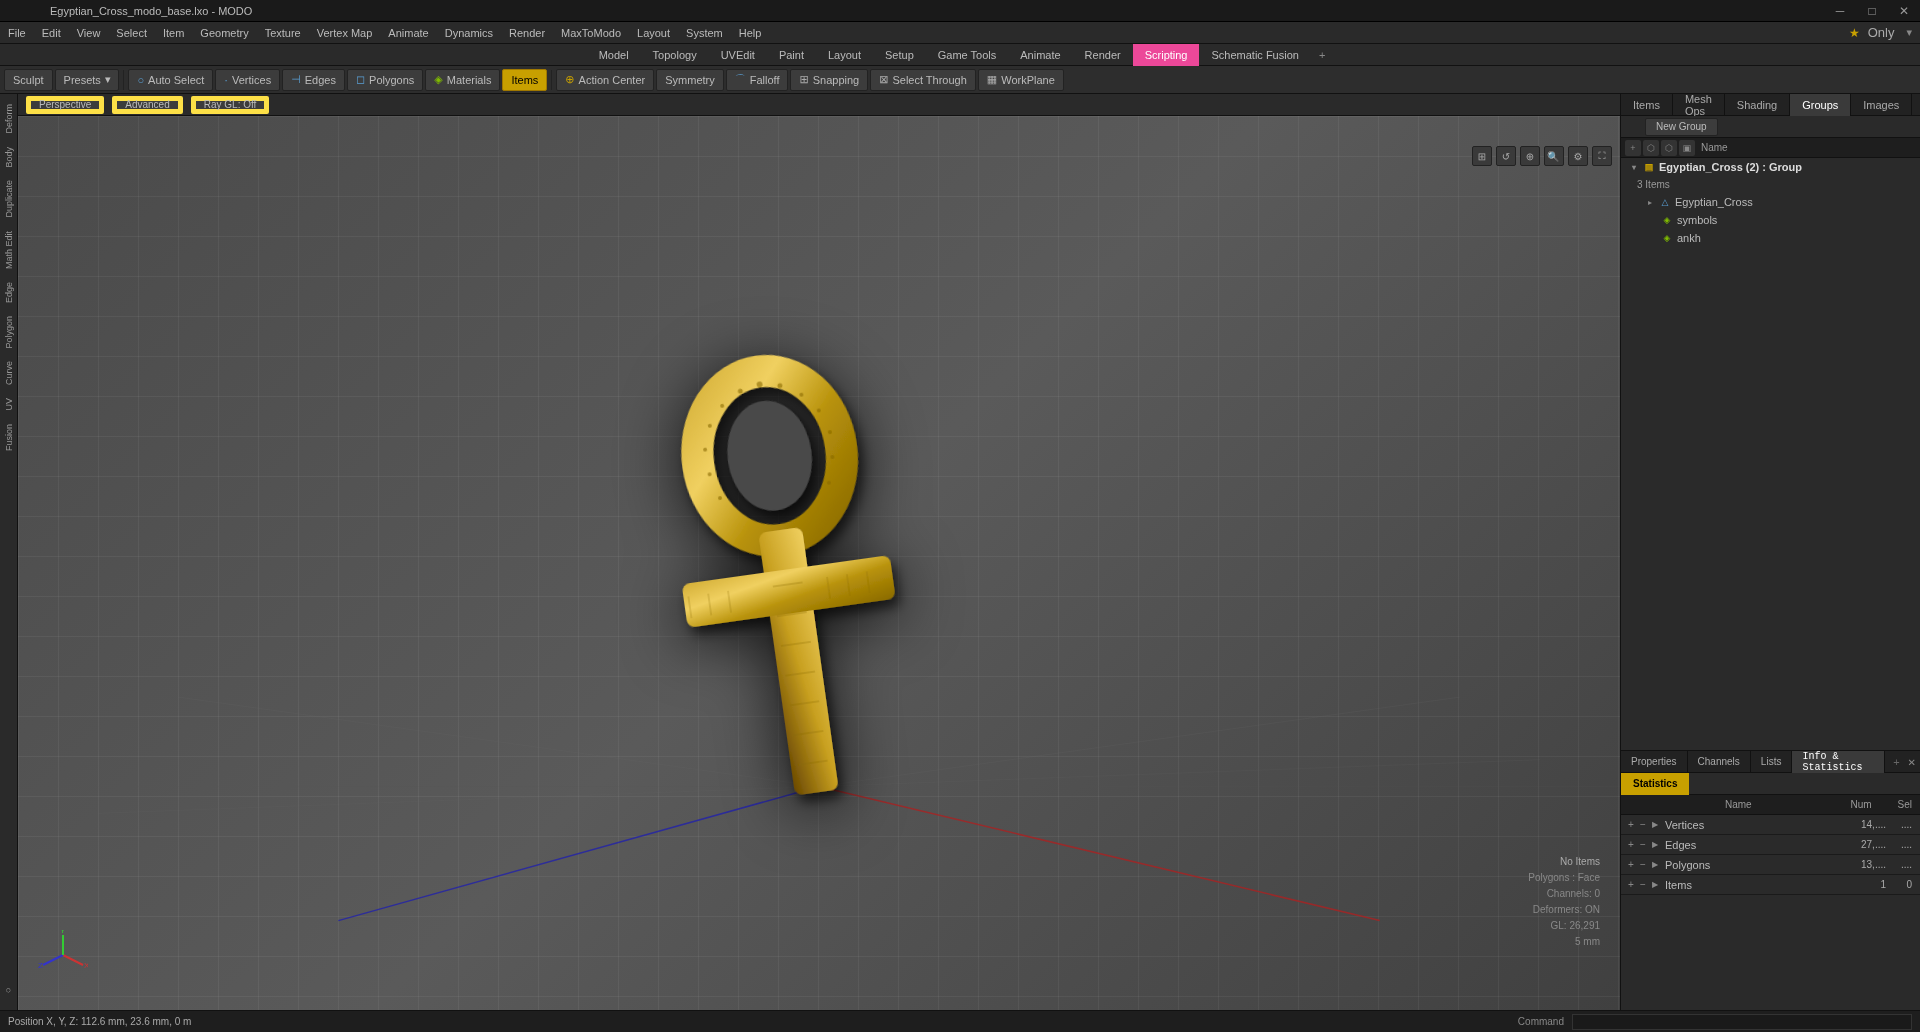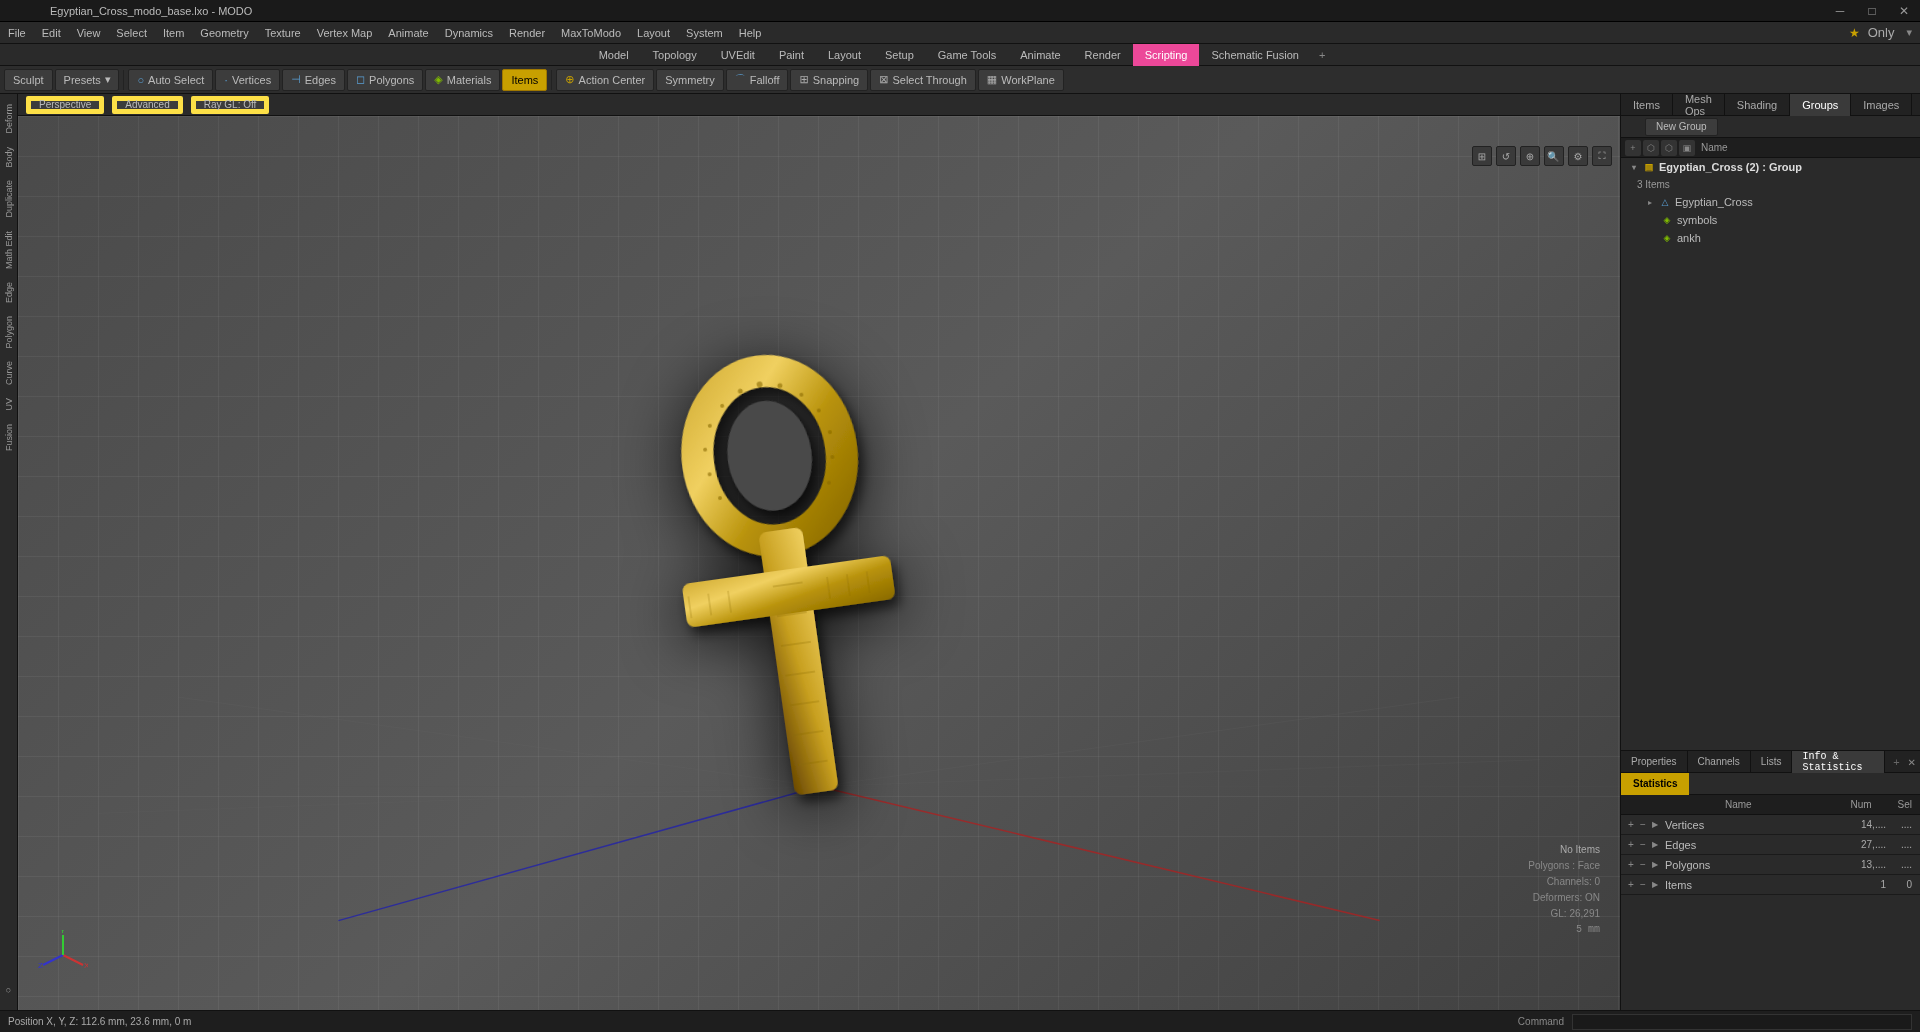--- a/index.html
+++ b/index.html
@@ -80,21 +80,21 @@
     }
     .ankh-svg { width: 100%; height: 100%; filter: drop-shadow(0 10px 30px rgba(0,0,0,0.8)); }
 
     
     #vp-tools {
       position: absolute; top: 30px; right: 8px; display: flex; gap: 4px; z-index: 5;
     }
     .vp-tool-btn { width: 20px; height: 20px; display: flex; align-items: center; justify-content: center; background: #3a3a3a; border: 1px solid #222; color: #aaa; font-size: 10px; cursor: pointer; border-radius: 2px; }
     
     #vp-info {
-      position: absolute; bottom: 72px; right: 20px; color: #aaa; font-size: 10px; text-align: right; z-index: 5; line-height: 1.6;
+      position: absolute; bottom: 60px; right: 20px; color: #aaa; font-size: 10px; text-align: right; z-index: 5; line-height: 1.6;
     }
 
     
     #right-panel {
       width: 300px; background: #2a2a2a; border-left: 1px solid #111; display: flex; flex-direction: column;
     }
     #rp-top-tabs {
       height: 22px; display: flex; align-items: center; background: #222; border-bottom: 1px solid #111; gap: 0;
     }
     .rp-tab { padding: 0 12px; height: 22px; display: flex; align-items: center; color: #aaa; font-size: 11px; cursor: pointer; border-right: 1px solid #111; }
@@ -411,21 +411,21 @@
           <text x="22" y="3" fill="#33cc33" font-size="8">Y</text>
         </svg>
       </div>
 
       <div id="vp-info">
         <div style="color:#aaa; font-size:10px;">No Items</div>
         <div style="color:#888; font-size:10px;">Polygons : Face</div>
         <div style="color:#888; font-size:10px;">Channels: 0</div>
         <div style="color:#888; font-size:10px;">Deformers: ON</div>
         <div style="color:#888; font-size:10px;">GL: 26,291</div>
-        <div style="color:#888; font-size:10px;font-family:Liberation Mono, monospace;">5 mm</div>
+        <div style="color:#888; font-size:10px;">5 mm</div>
       </div>
     </div>
   </div>
 
   <div id="right-panel">
 
     <div id="rp-top-tabs">
       <div class="rp-tab">Items</div>
       <div class="rp-tab">Mesh Ops</div>
       <div class="rp-tab">Shading</div>

